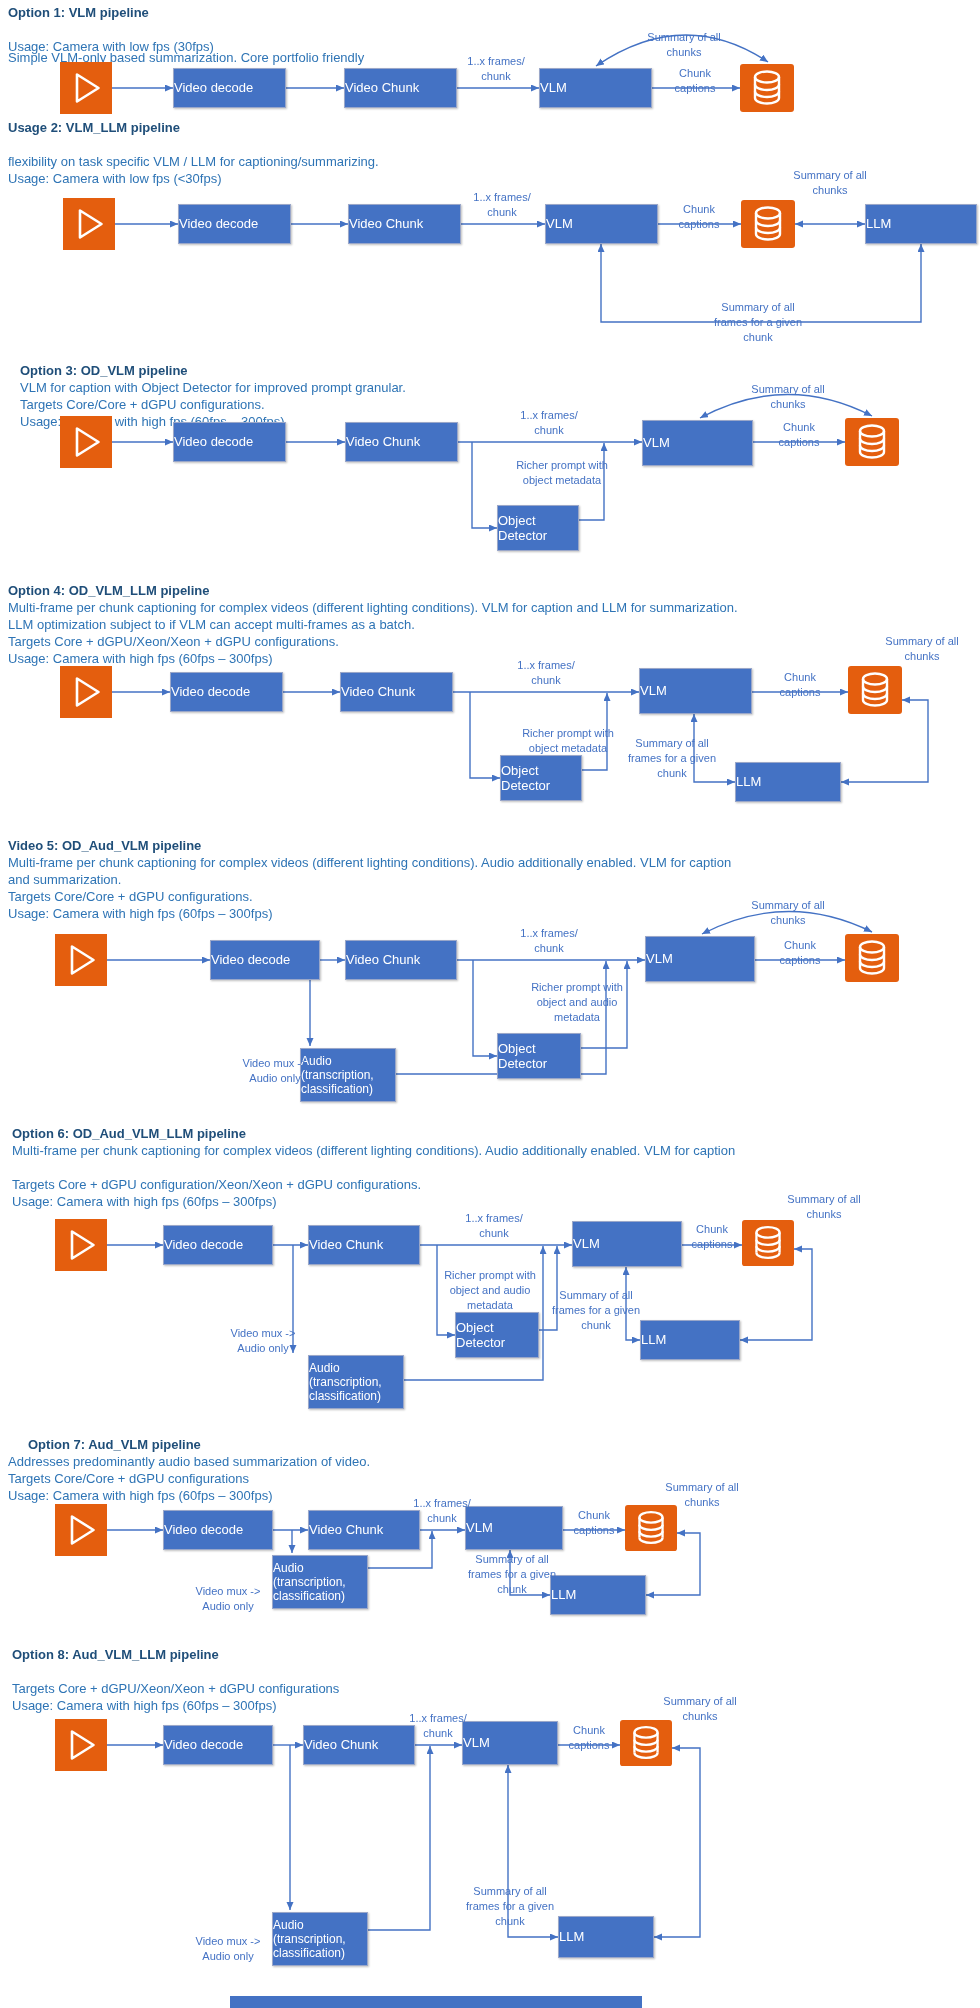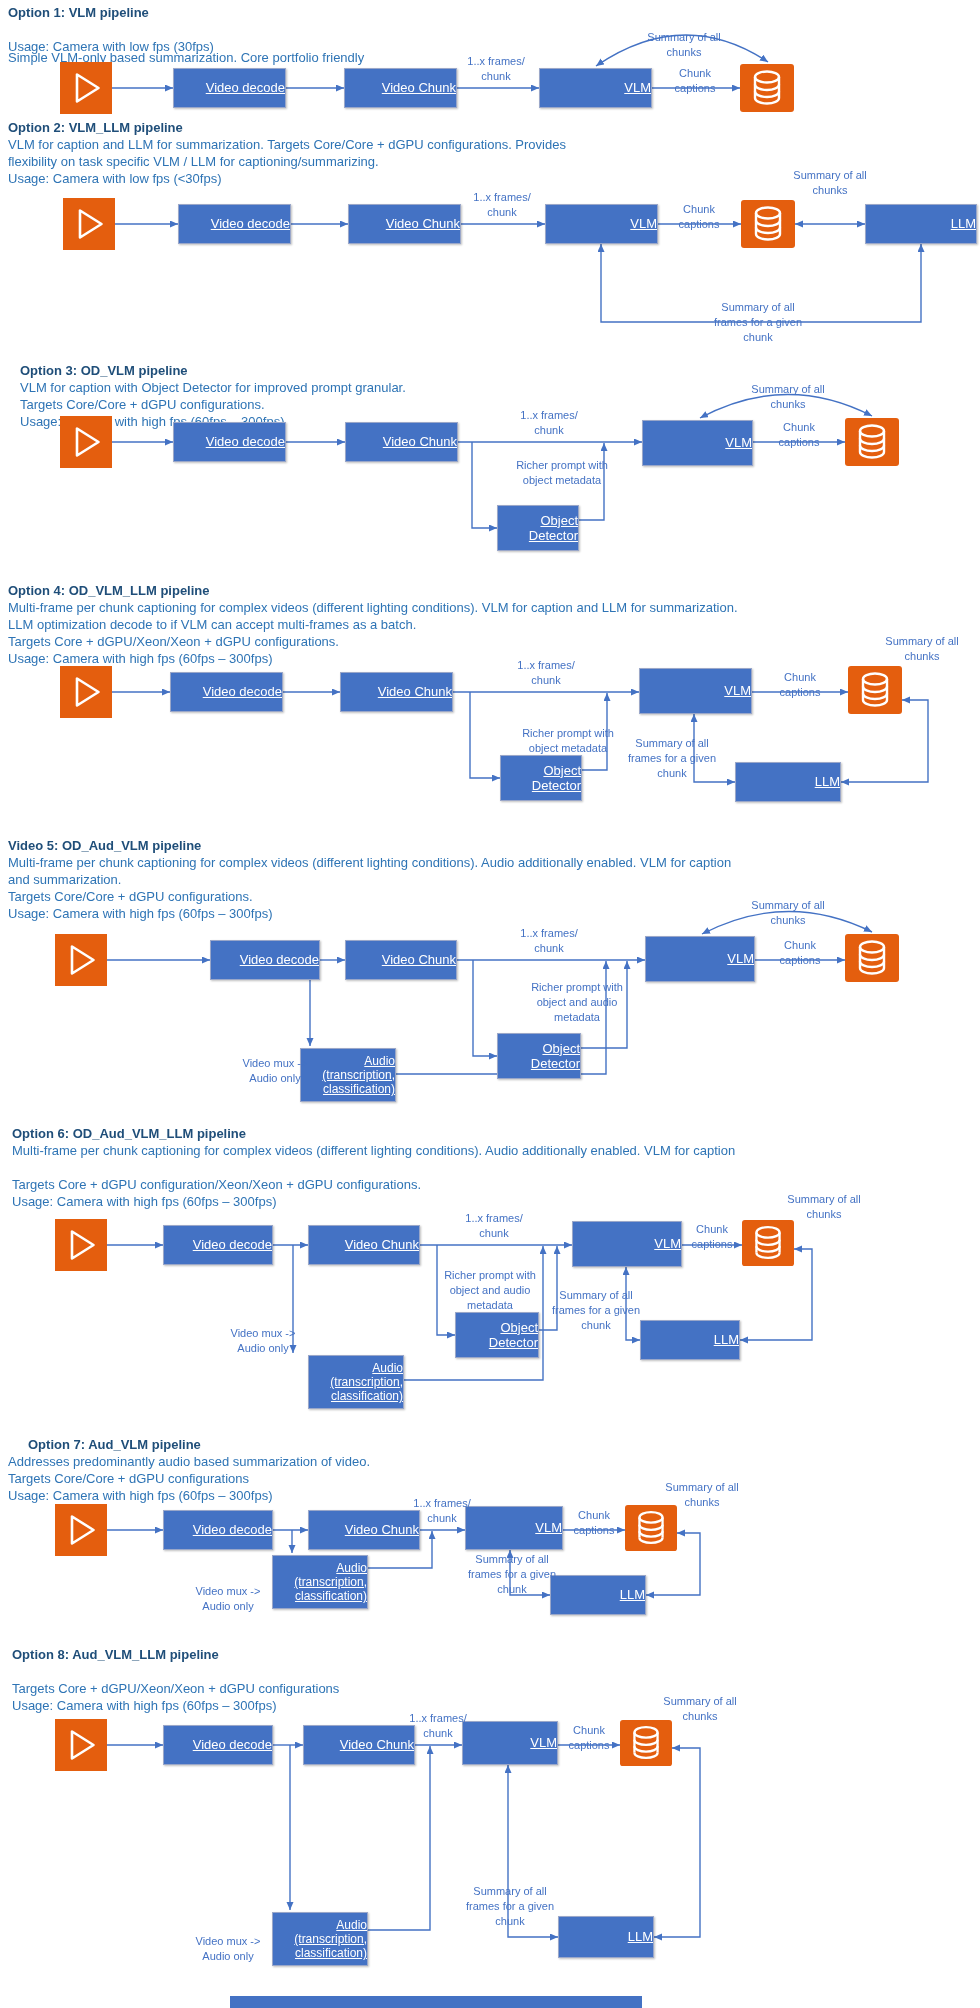--- a/index.html
+++ b/index.html
@@ -2,23 +2,23 @@
 <html style="--box: #4472C4; --orange: #E45E0E; --line: #4472C4; --title: #1F4E79; --body: #2E74B5; --label: #4472C4; --boxText: #FFFFFF;"><head>
 <meta charset="utf-8">
 <style>
   html,body{margin:0;padding:0;background:#fff;}
   #canvas{position:relative;width:980px;height:2008px;background:#fff;
           font-family:"Liberation Sans",sans-serif;overflow:hidden;}
   #edges{position:absolute;left:0;top:0;}
   .t-title{position:absolute;font-size:13px;font-weight:bold;color:var(--title);white-space:nowrap;}
   .t-body{position:absolute;font-size:13px;color:var(--body);white-space:nowrap;}
   .box{position:absolute;background:var(--box);color:var(--boxText);display:flex;
-       flex-direction:column;align-items:flex-end;justify-content:center;text-align:center;
+       flex-direction:column;align-items:flex-start;justify-content:center;text-align:center;
        line-height:1.18;border:1px solid #9aa7c9;box-shadow:1px 1px 2px rgba(0,0,0,.25);
-       box-sizing:border-box;text-decoration:underline;}
+       box-sizing:border-box;}
   .icon{position:absolute;}
   .icon svg{display:block;width:100%;height:100%;}
   .elabel{position:absolute;transform:translateX(-50%);text-align:center;font-size:11px;
           line-height:15px;color:var(--label);white-space:nowrap;}
   .bar{position:absolute;background:var(--box);}
 </style>
 </head>
 <body>
 
 <div id="canvas">
@@ -128,22 +128,21 @@
       <div>chunk</div>
     </div>
     <div class="elabel" style="left: 695px; top: 66px;">
       <div>Chunk</div>
       <div>captions</div>
     </div>
     <div class="elabel" style="left: 684px; top: 30px;">
       <div>Summary of all</div>
       <div>chunks</div>
     </div>
-    <div class="t-title" style="left: 8px; top: 120px;">Option 2: VLM_LLM pipeline</div>
-    <div class="t-body" style="left: 8px; top: 137px;">VLM for caption and LLM for summarization. Targets Core/Core + dGPU configurations. Provides</div>
+    <div class="t-title" style="left: 8px; top: 120px;">Usage 2: VLM_LLM pipeline</div>
     <div class="t-body" style="left: 8px; top: 154px;">flexibility on task specific VLM / LLM for captioning/summarizing.</div>
     <div class="t-body" style="left: 8px; top: 171px;">Usage: Camera with low fps (&lt;30fps)</div>
     <div class="icon" style="left: 63px; top: 198px; width: 52px; height: 52px;">
       <svg viewBox="0 0 52 52">
         <rect width="52" height="52" fill="#E45E0E"></rect>
         <path d="M17 12.5 L17 39.5 L38.5 26 Z" fill="none" stroke="#fff" stroke-width="2.6" stroke-linejoin="round"></path>
       </svg>
     </div>
     <div class="box" style="left: 178px; top: 204px; width: 113px; height: 40px; font-size: 13px;">
       <div>Video decode</div>
@@ -232,21 +231,21 @@
     <div class="elabel" style="left: 788px; top: 382px;">
       <div>Summary of all</div>
       <div>chunks</div>
     </div>
     <div class="elabel" style="left: 562px; top: 458px;">
       <div>Richer prompt with</div>
       <div>object metadata</div>
     </div>
     <div class="t-title" style="left: 8px; top: 583px;">Option 4: OD_VLM_LLM pipeline</div>
     <div class="t-body" style="left: 8px; top: 600px;">Multi-frame per chunk captioning for complex videos (different lighting conditions). VLM for caption and LLM for summarization.</div>
-    <div class="t-body" style="left: 8px; top: 617px;">LLM optimization decode to if VLM can accept multi-frames as a batch.</div>
+    <div class="t-body" style="left: 8px; top: 617px;">LLM optimization subject to if VLM can accept multi-frames as a batch.</div>
     <div class="t-body" style="left: 8px; top: 634px;">Targets Core + dGPU/Xeon/Xeon + dGPU configurations.</div>
     <div class="t-body" style="left: 8px; top: 651px;">Usage: Camera with high fps (60fps – 300fps)</div>
     <div class="icon" style="left: 60px; top: 666px; width: 52px; height: 52px;">
       <svg viewBox="0 0 52 52">
         <rect width="52" height="52" fill="#E45E0E"></rect>
         <path d="M17 12.5 L17 39.5 L38.5 26 Z" fill="none" stroke="#fff" stroke-width="2.6" stroke-linejoin="round"></path>
       </svg>
     </div>
     <div class="box" style="left: 170px; top: 672px; width: 113px; height: 40px; font-size: 13px;">
       <div>Video decode</div>

